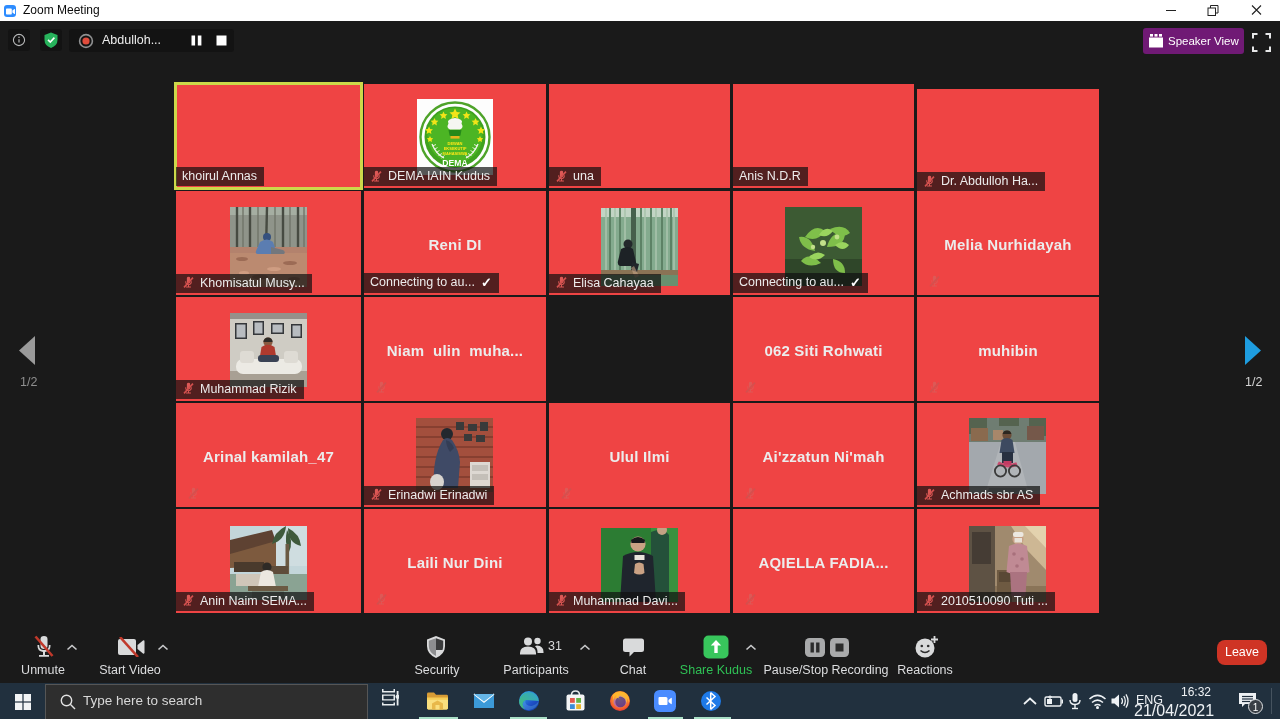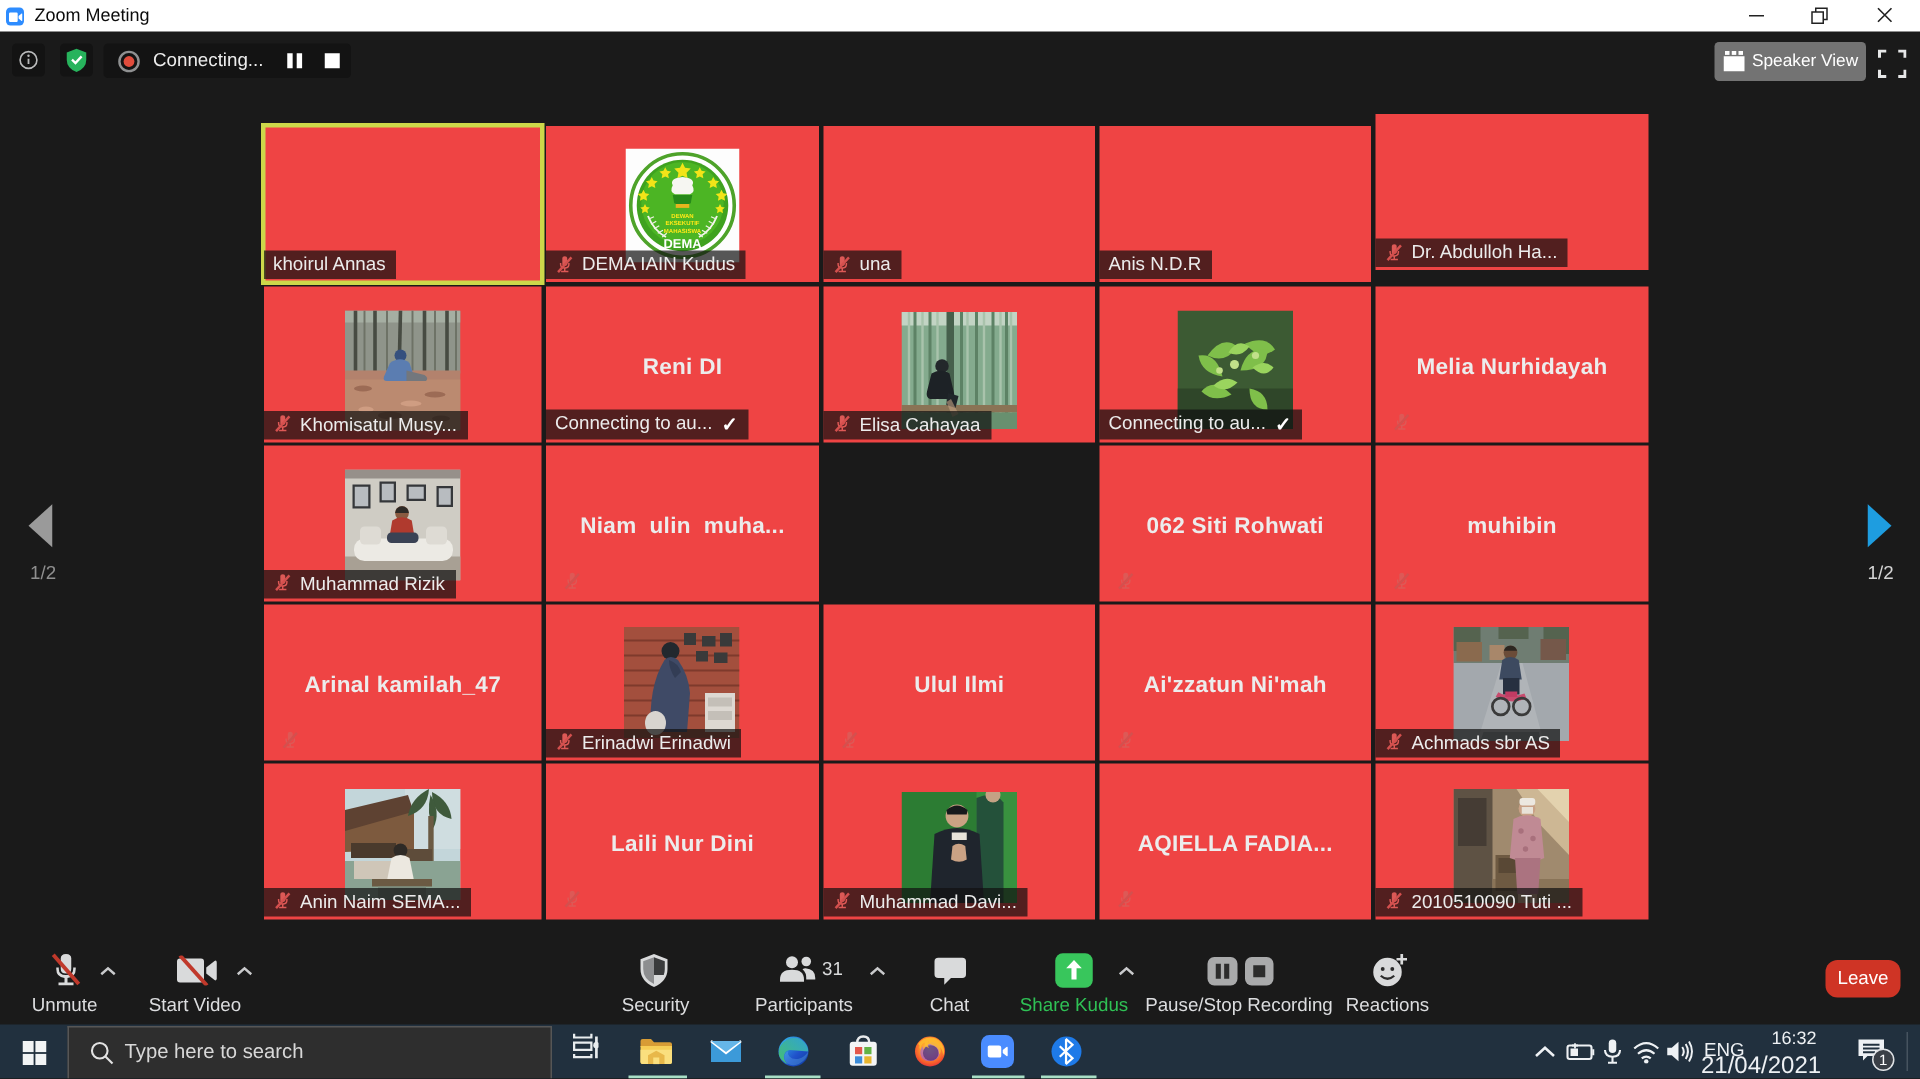--- a/index.html
+++ b/index.html
@@ -65,30 +65,30 @@
  <svg width="22" height="22">
         <path d="M11 3.5 L17.5 6 L17.5 11 Q17.5 16.5 11 19 Q4.5 16.5 4.5 11 L4.5 6 Z" fill="#27b35c"></path>
         <path d="M8 10.8 L10.3 13 L14.4 8.6" fill="none" stroke="#fff" stroke-width="1.6"></path>
       </svg>
 </div>
 <div class="bbox" style="left:69px;top:29px;width:165px;height:23px">
  <svg style="position:absolute;left:9px;top:3.5px" width="16" height="16">
         <circle cx="8" cy="8" r="6.4" fill="none" stroke="#8f9091" stroke-width="1.6"></circle>
         <circle cx="8" cy="8" r="3.6" fill="#e04c3c"></circle>
       </svg>
- <span style="position:absolute;left:33px;top:3.5px;font-size:12.5px;color:#ededed">Connecting...</span>
+ <span style="position:absolute;left:33px;top:3.5px;font-size:12.5px;color:#ededed">Abdulloh...</span>
  <svg style="position:absolute;left:121px;top:5px" width="13" height="13">
         <rect x="1.5" y="1.5" width="3.6" height="10" fill="#fff"></rect>
         <rect x="7.8" y="1.5" width="3.6" height="10" fill="#fff"></rect>
       </svg>
  <svg style="position:absolute;left:146px;top:5px" width="13" height="13">
         <rect x="1.5" y="1.5" width="10" height="10" fill="#fff"></rect>
       </svg>
 </div>
-<div class="bbox" style="left:1143px;top:28px;width:101px;height:26px;background:#737373">
+<div class="bbox" style="left:1143px;top:28px;width:101px;height:26px;background:#701a75">
  <svg style="position:absolute;left:6px;top:6px" width="15" height="14">
         <rect x="0" y="3.5" width="14" height="10" fill="#fff"></rect>
         <rect x="1" y="0" width="3" height="2.6" fill="#fff"></rect>
         <rect x="5.5" y="0" width="3" height="2.6" fill="#fff"></rect>
         <rect x="10" y="0" width="3" height="2.6" fill="#fff"></rect>
       </svg>
  <span style="position:absolute;left:25px;top:6.5px;font-size:11.5px;color:#fff">Speaker View</span>
 </div>
 <svg class="abs" style="left:1252px;top:33px" width="19" height="19">
       <g stroke="#e6e7e8" stroke-width="2" fill="none">
@@ -165,21 +165,21 @@
           </svg>
         </span>
         <span>una</span>
       </div>
     </div>
 <div class="tile" style="left:733.0px;top:84.0px;width:181px">
       <div class="label">
         <span>Anis N.D.R</span>
       </div>
     </div>
-<div class="tile" style="left:917.0px;top:76px;width:182px">
+<div class="tile" style="left:917.0px;top:89px;width:182px">
       <div class="label">
         <span class="lmic">
           <svg class="mic" style="left:0px;top:1px" width="13" height="13" viewBox="0 0 16 16">
             <g fill="#dd5956" stroke="none">
               <path d="M6 2.5 Q6 1 8 1 Q10 1 10 2.5 L10 7.5 Q10 9 8 9 Q6 9 6 7.5 Z"></path>
               <path d="M4 6.5 L5.2 6.5 L5.2 7.5 Q5.2 10 8 10 Q10.8 10 10.8 7.5 L10.8 6.5 L12 6.5 L12 7.5 Q12 10.8 8.6 11.2 L8.6 13 L11 13 L11 14.2 L5 14.2 L5 13 L7.4 13 L7.4 11.2 Q4 10.8 4 7.5 Z"></path>
             </g>
             <line x1="2.5" y1="14" x2="13.5" y2="2" stroke="#d4504e" stroke-width="2"></line>
           </svg>
         </span>

